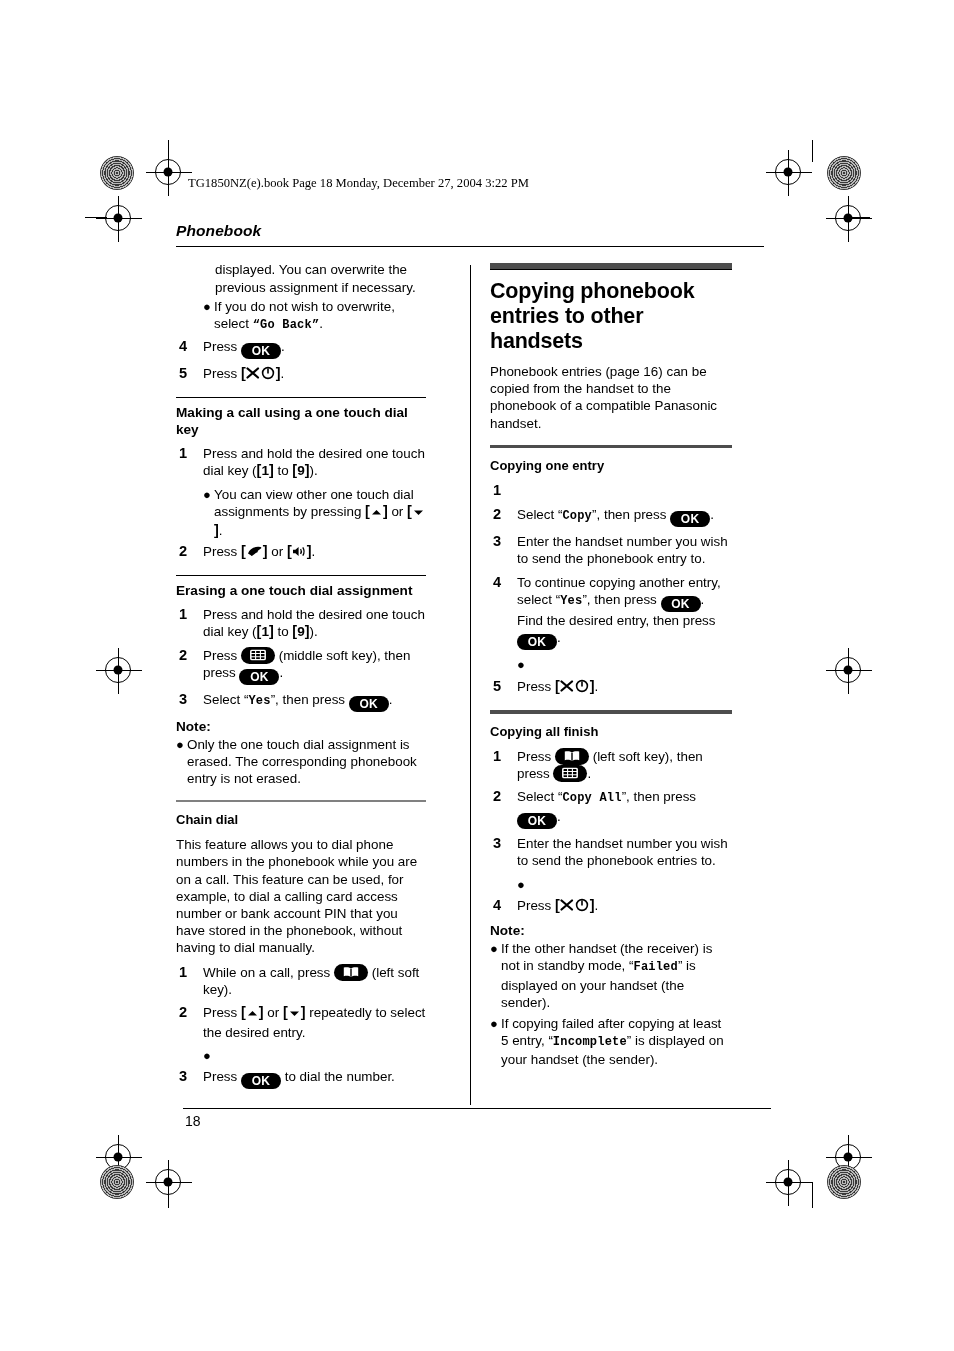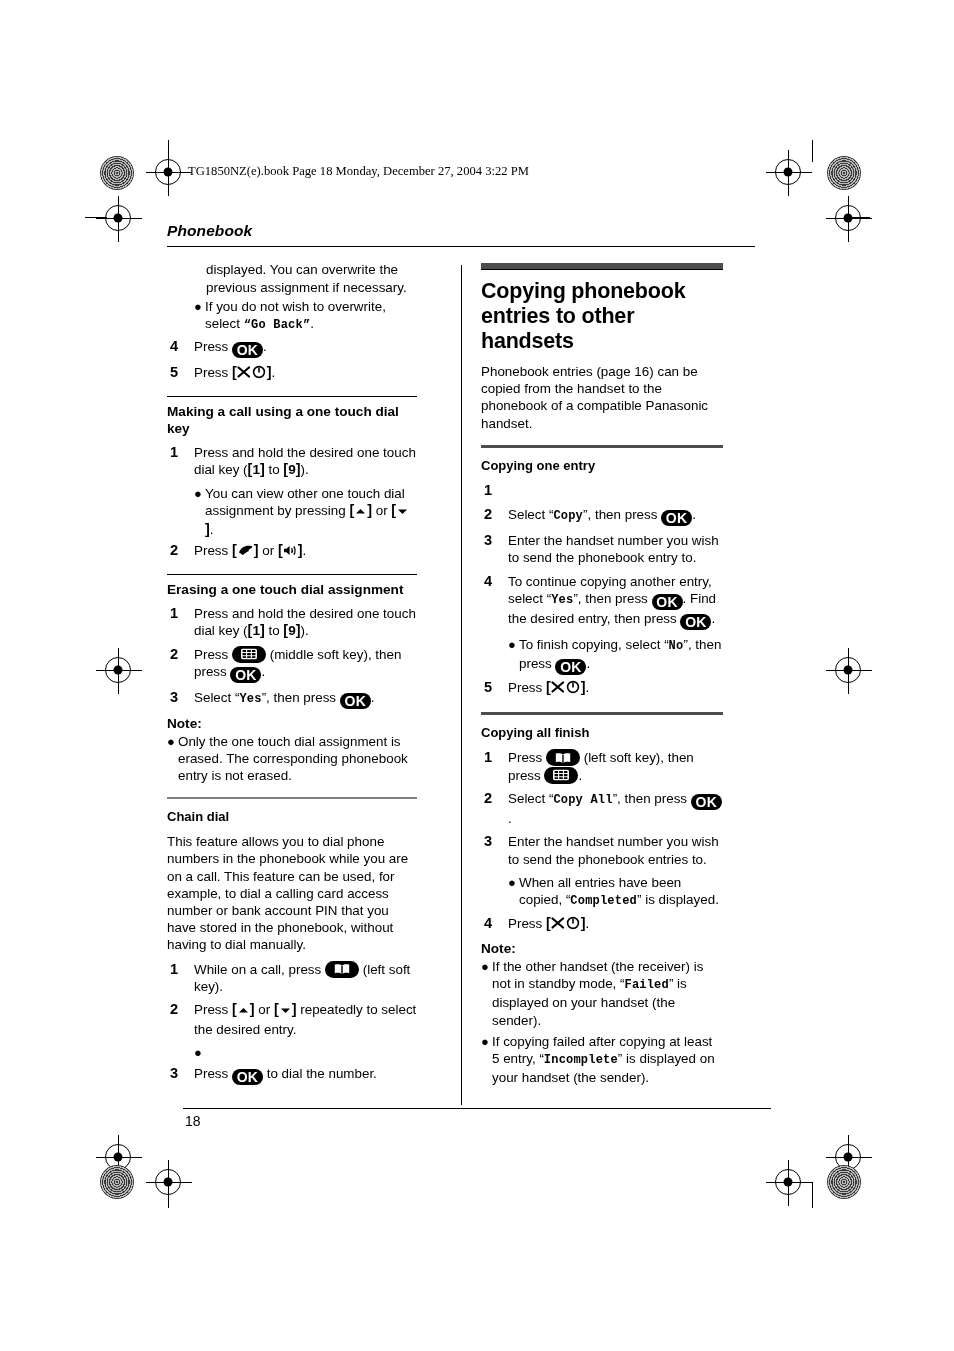--- a/index.html
+++ b/index.html
@@ -59,21 +59,21 @@
     background-color: #707070;
   }
   .trim {
     position: absolute;
     background: #000;
   }
 
   
   .content {
     position: absolute;
-    left: 167px;
+    left: 176px;
     top: 222px;
     width: 588px;
   }
 
   .running-head {
     font-style: italic;
     font-weight: bold;
     font-size: 15.5px;
     letter-spacing: 0.1px;
     padding-bottom: 6px;
@@ -220,24 +220,24 @@
   .pill {
     display: inline-block;
     vertical-align: -4px;
     background: #000;
     border-radius: 9px;
     color: #fff;
     text-align: center;
     box-sizing: border-box;
   }
   .pill-ok {
-    width: 31px;
+    width: 40px;
     height: 16px;
     line-height: 16px;
-    font-size: 14px;
+    font-size: 12px;
     font-weight: bold;
     letter-spacing: 0.3px;
     font-family: "Liberation Sans", sans-serif;
   }
   .pill-icon {
     width: 34px;
     height: 17px;
     line-height: 0;
     position: relative;
   }
@@ -293,21 +293,21 @@
     </div>
   <div class="reg-cross" style="left:826px; top:1135px;">
       <span class="reg-ring"></span>
     </div>
   <div class="reg-cross" style="left:766px; top:1160px;">
       <span class="reg-ring"></span>
     </div>
   <div class="trim" style="left:812px; top:1182px; width:1.4px; height:26px;"></div>
   <div class="halftone" style="left:827px; top:1165px;"></div>
 
-  <div style="position:absolute; left:188px; top:164px; font-family:'Liberation Serif', serif; font-size:12.6px; white-space:nowrap;">TG1850NZ(e).book  Page 18  Monday, December 27, 2004  3:22 PM</div>
+  <div style="position:absolute; left:188px; top:176px; font-family:'Liberation Serif', serif; font-size:12.6px; white-space:nowrap;">TG1850NZ(e).book  Page 18  Monday, December 27, 2004  3:22 PM</div>
 
   <div class="content">
 
     <div class="running-head">Phonebook</div>
     <div class="head-rule"></div>
 
     <div class="columns">
       <div class="col-divider" style="height:840px;"></div>
 
       <div class="col col-left">
@@ -345,21 +345,21 @@
         <div class="step">
           <span class="step-num">1</span>
           <span class="step-body">
             <span>Press and hold the desired one touch dial key (</span><span class="brk">[</span><span class="keynum">1</span><span class="brk">]</span><span> to </span><span class="brk">[</span><span class="keynum">9</span><span class="brk">]</span><span>).</span>
           </span>
         </div>
 
         <div class="bullet bullet-indent">
           <span class="bullet-dot">●</span>
           <span class="bullet-body">
-            <span>You can view other one touch dial assignment by pressing </span><span class="brk">[</span><span class="glyph"><svg width="13" height="11" viewBox="0 0 13 11">
+            <span>You can view other one touch dial assignments by pressing </span><span class="brk">[</span><span class="glyph"><svg width="13" height="11" viewBox="0 0 13 11">
                   <path d="M2 7.5 L6.5 3 L11 7.5 Z" fill="#000"></path>
                 </svg></span><span class="brk">]</span><span> or </span><span class="brk">[</span><span class="glyph"><svg width="13" height="11" viewBox="0 0 13 11">
                   <path d="M2 3.5 L11 3.5 L6.5 8 Z" fill="#000"></path>
                 </svg></span><span class="brk">]</span><span>.</span>
           </span>
         </div>
 
         <div class="step">
           <span class="step-num">2</span>
           <span class="step-body">
@@ -474,23 +474,20 @@
 
         <div class="step">
           <span class="step-num">4</span>
           <span class="step-body">
             <span>To continue copying another entry, select “</span><span class="mono">Yes</span><span>”, then press </span><span class="pill pill-ok">OK</span><span>. Find the desired entry, then press </span><span class="pill pill-ok">OK</span><span>.</span>
           </span>
         </div>
 
         <div class="bullet bullet-indent">
           <span class="bullet-dot">●</span>
-          <span class="bullet-body">
-            <span>To finish copying, select “</span><span class="mono">No</span><span>”, then press </span><span class="pill pill-ok">OK</span><span>.</span>
-          </span>
         </div>
 
         <div class="step">
           <span class="step-num">5</span>
           <span class="step-body">
             <span>Press </span><span class="brk">[</span><span class="glyph"><svg width="30" height="14" viewBox="0 0 30 14">
                   <path d="M1.5 2.5 L12 11.5 M12 2.5 L1.5 11.5" stroke="#000" stroke-width="2.2" fill="none" stroke-linecap="round"></path>
                   <circle cx="22" cy="7" r="5.4" stroke="#000" stroke-width="1.6" fill="none"></circle>
                   <line x1="22" y1="2.6" x2="22" y2="7.6" stroke="#000" stroke-width="1.6"></line>
                 </svg></span><span class="brk">]</span><span>.</span>
@@ -523,23 +520,20 @@
           </span>
         </div>
 
         <div class="step">
           <span class="step-num">3</span>
           <span class="step-body">Enter the handset number you wish to send the phonebook entries to.</span>
         </div>
 
         <div class="bullet bullet-indent">
           <span class="bullet-dot">●</span>
-          <span class="bullet-body">
-            <span>When all entries have been copied, “</span><span class="mono">Completed</span><span>” is displayed.</span>
-          </span>
         </div>
 
         <div class="step">
           <span class="step-num">4</span>
           <span class="step-body">
             <span>Press </span><span class="brk">[</span><span class="glyph"><svg width="30" height="14" viewBox="0 0 30 14">
                   <path d="M1.5 2.5 L12 11.5 M12 2.5 L1.5 11.5" stroke="#000" stroke-width="2.2" fill="none" stroke-linecap="round"></path>
                   <circle cx="22" cy="7" r="5.4" stroke="#000" stroke-width="1.6" fill="none"></circle>
                   <line x1="22" y1="2.6" x2="22" y2="7.6" stroke="#000" stroke-width="1.6"></line>
                 </svg></span><span class="brk">]</span><span>.</span>

